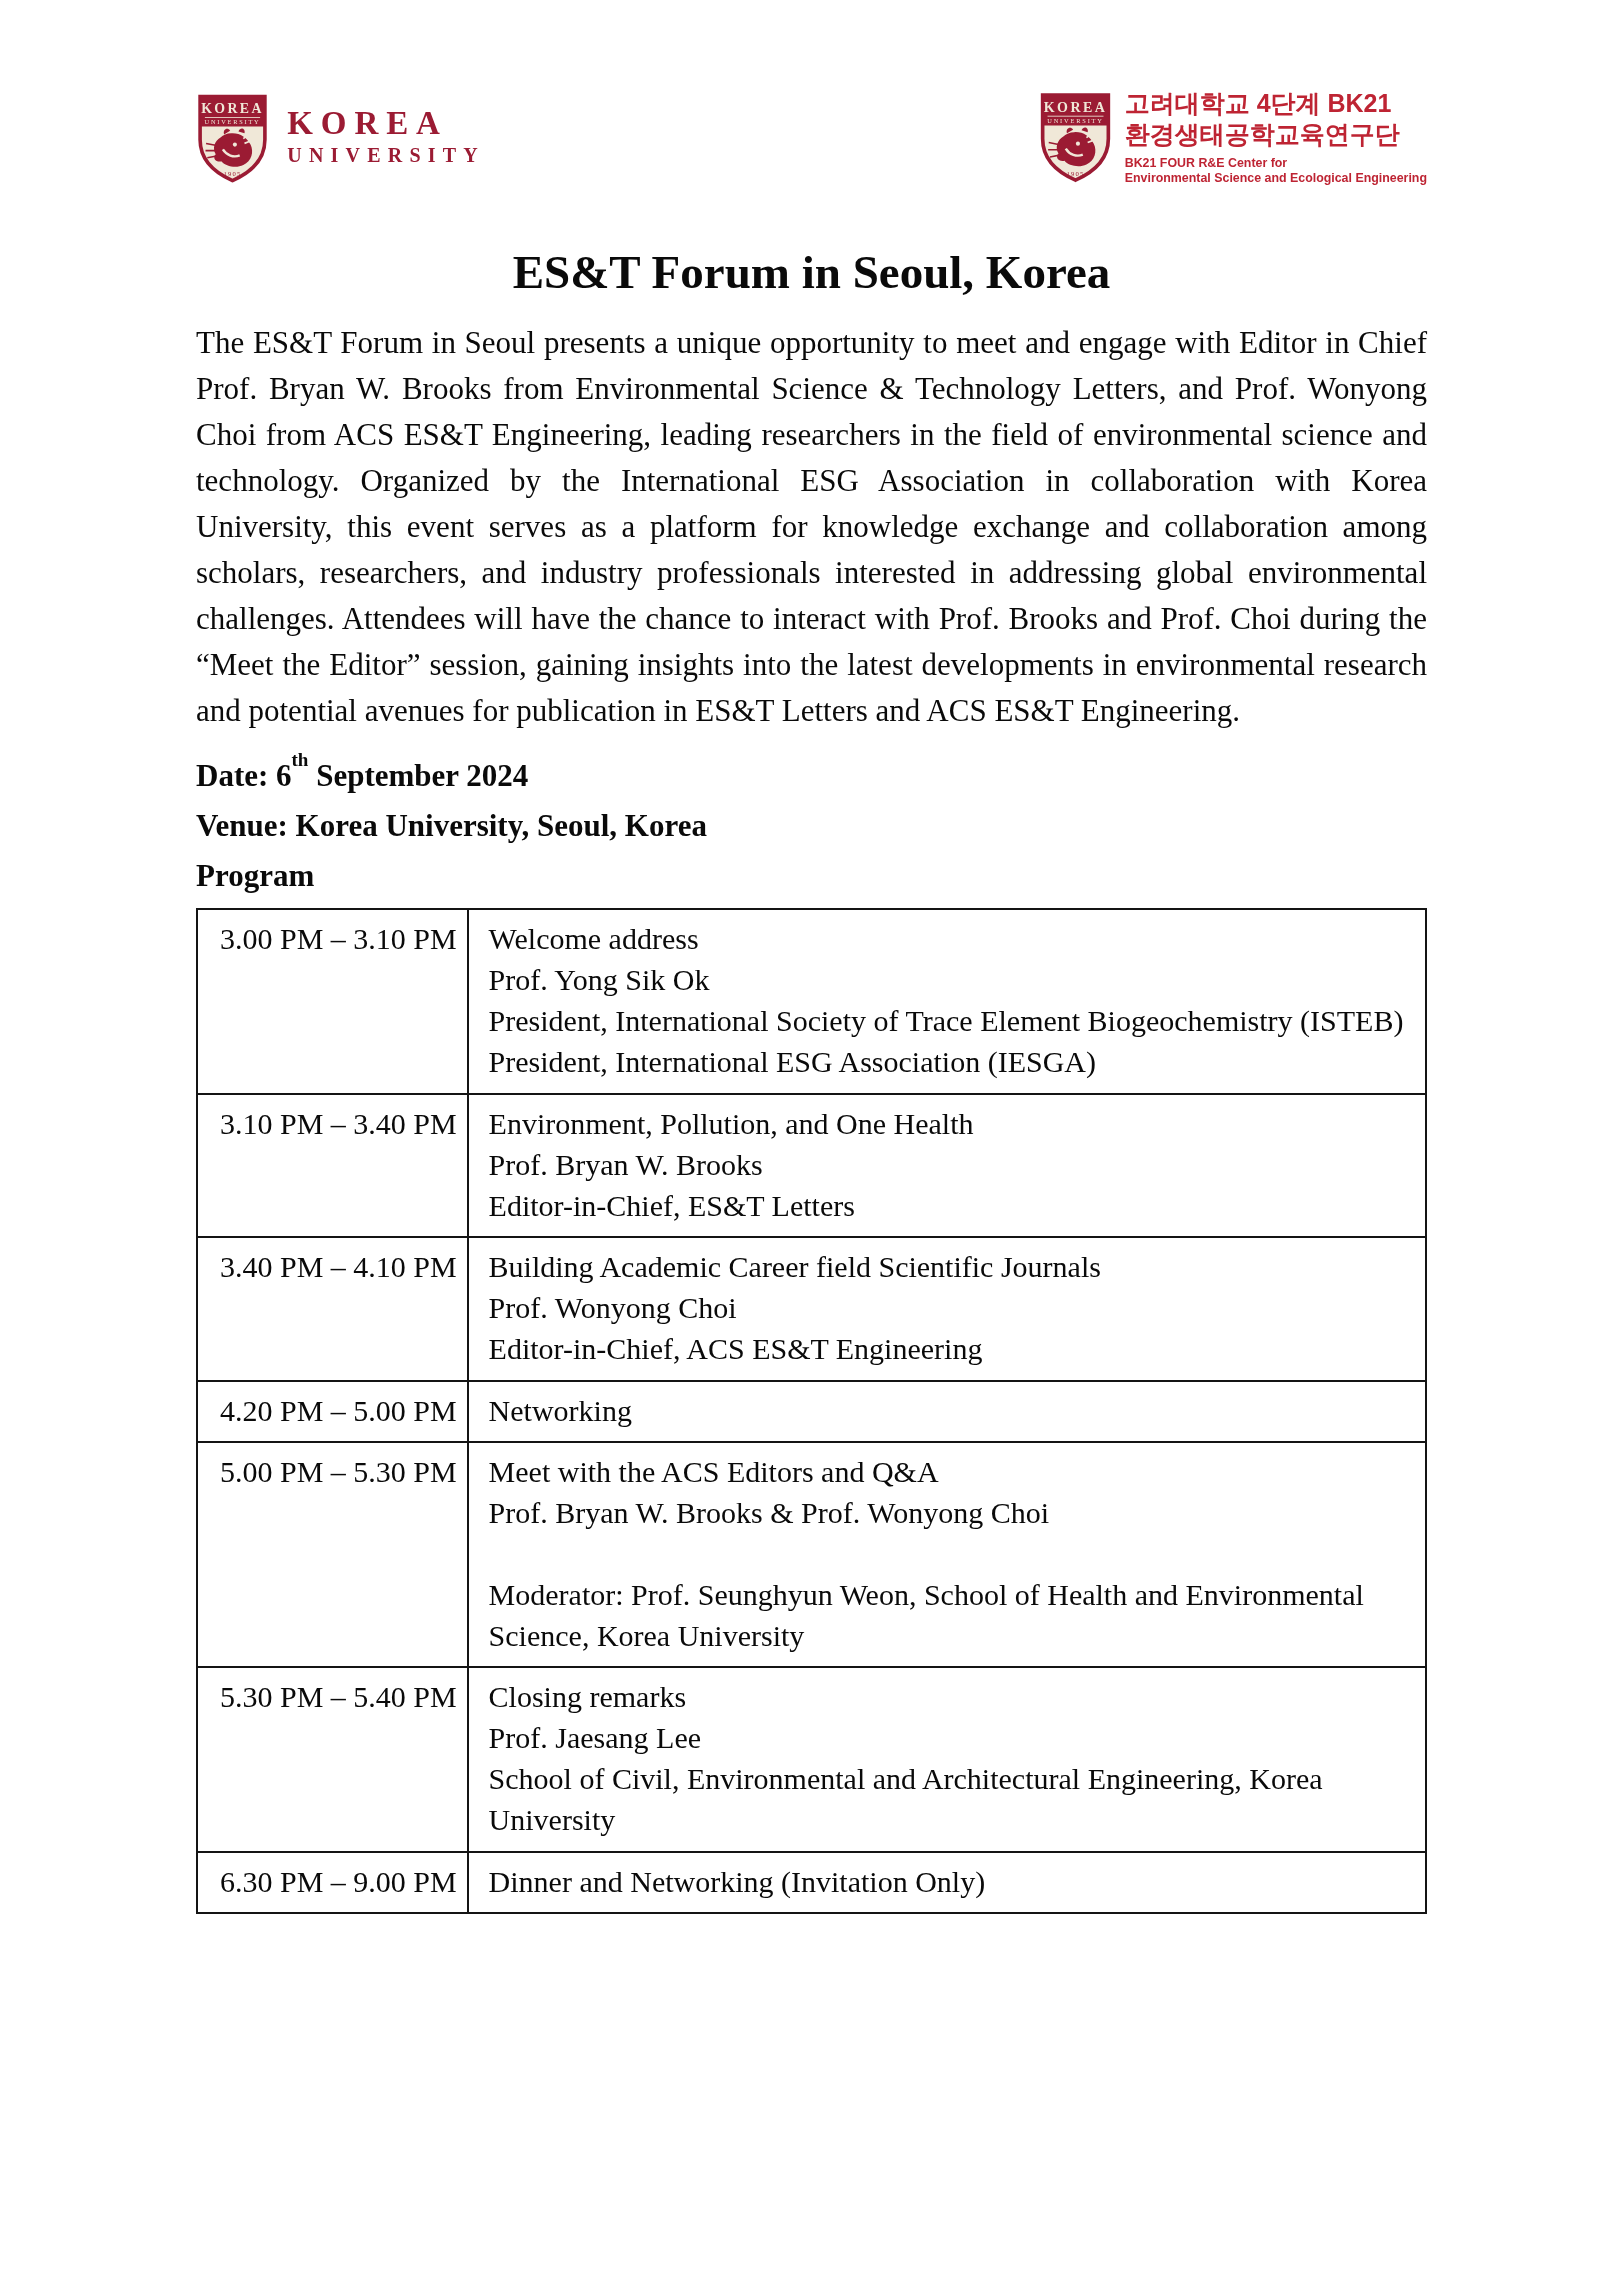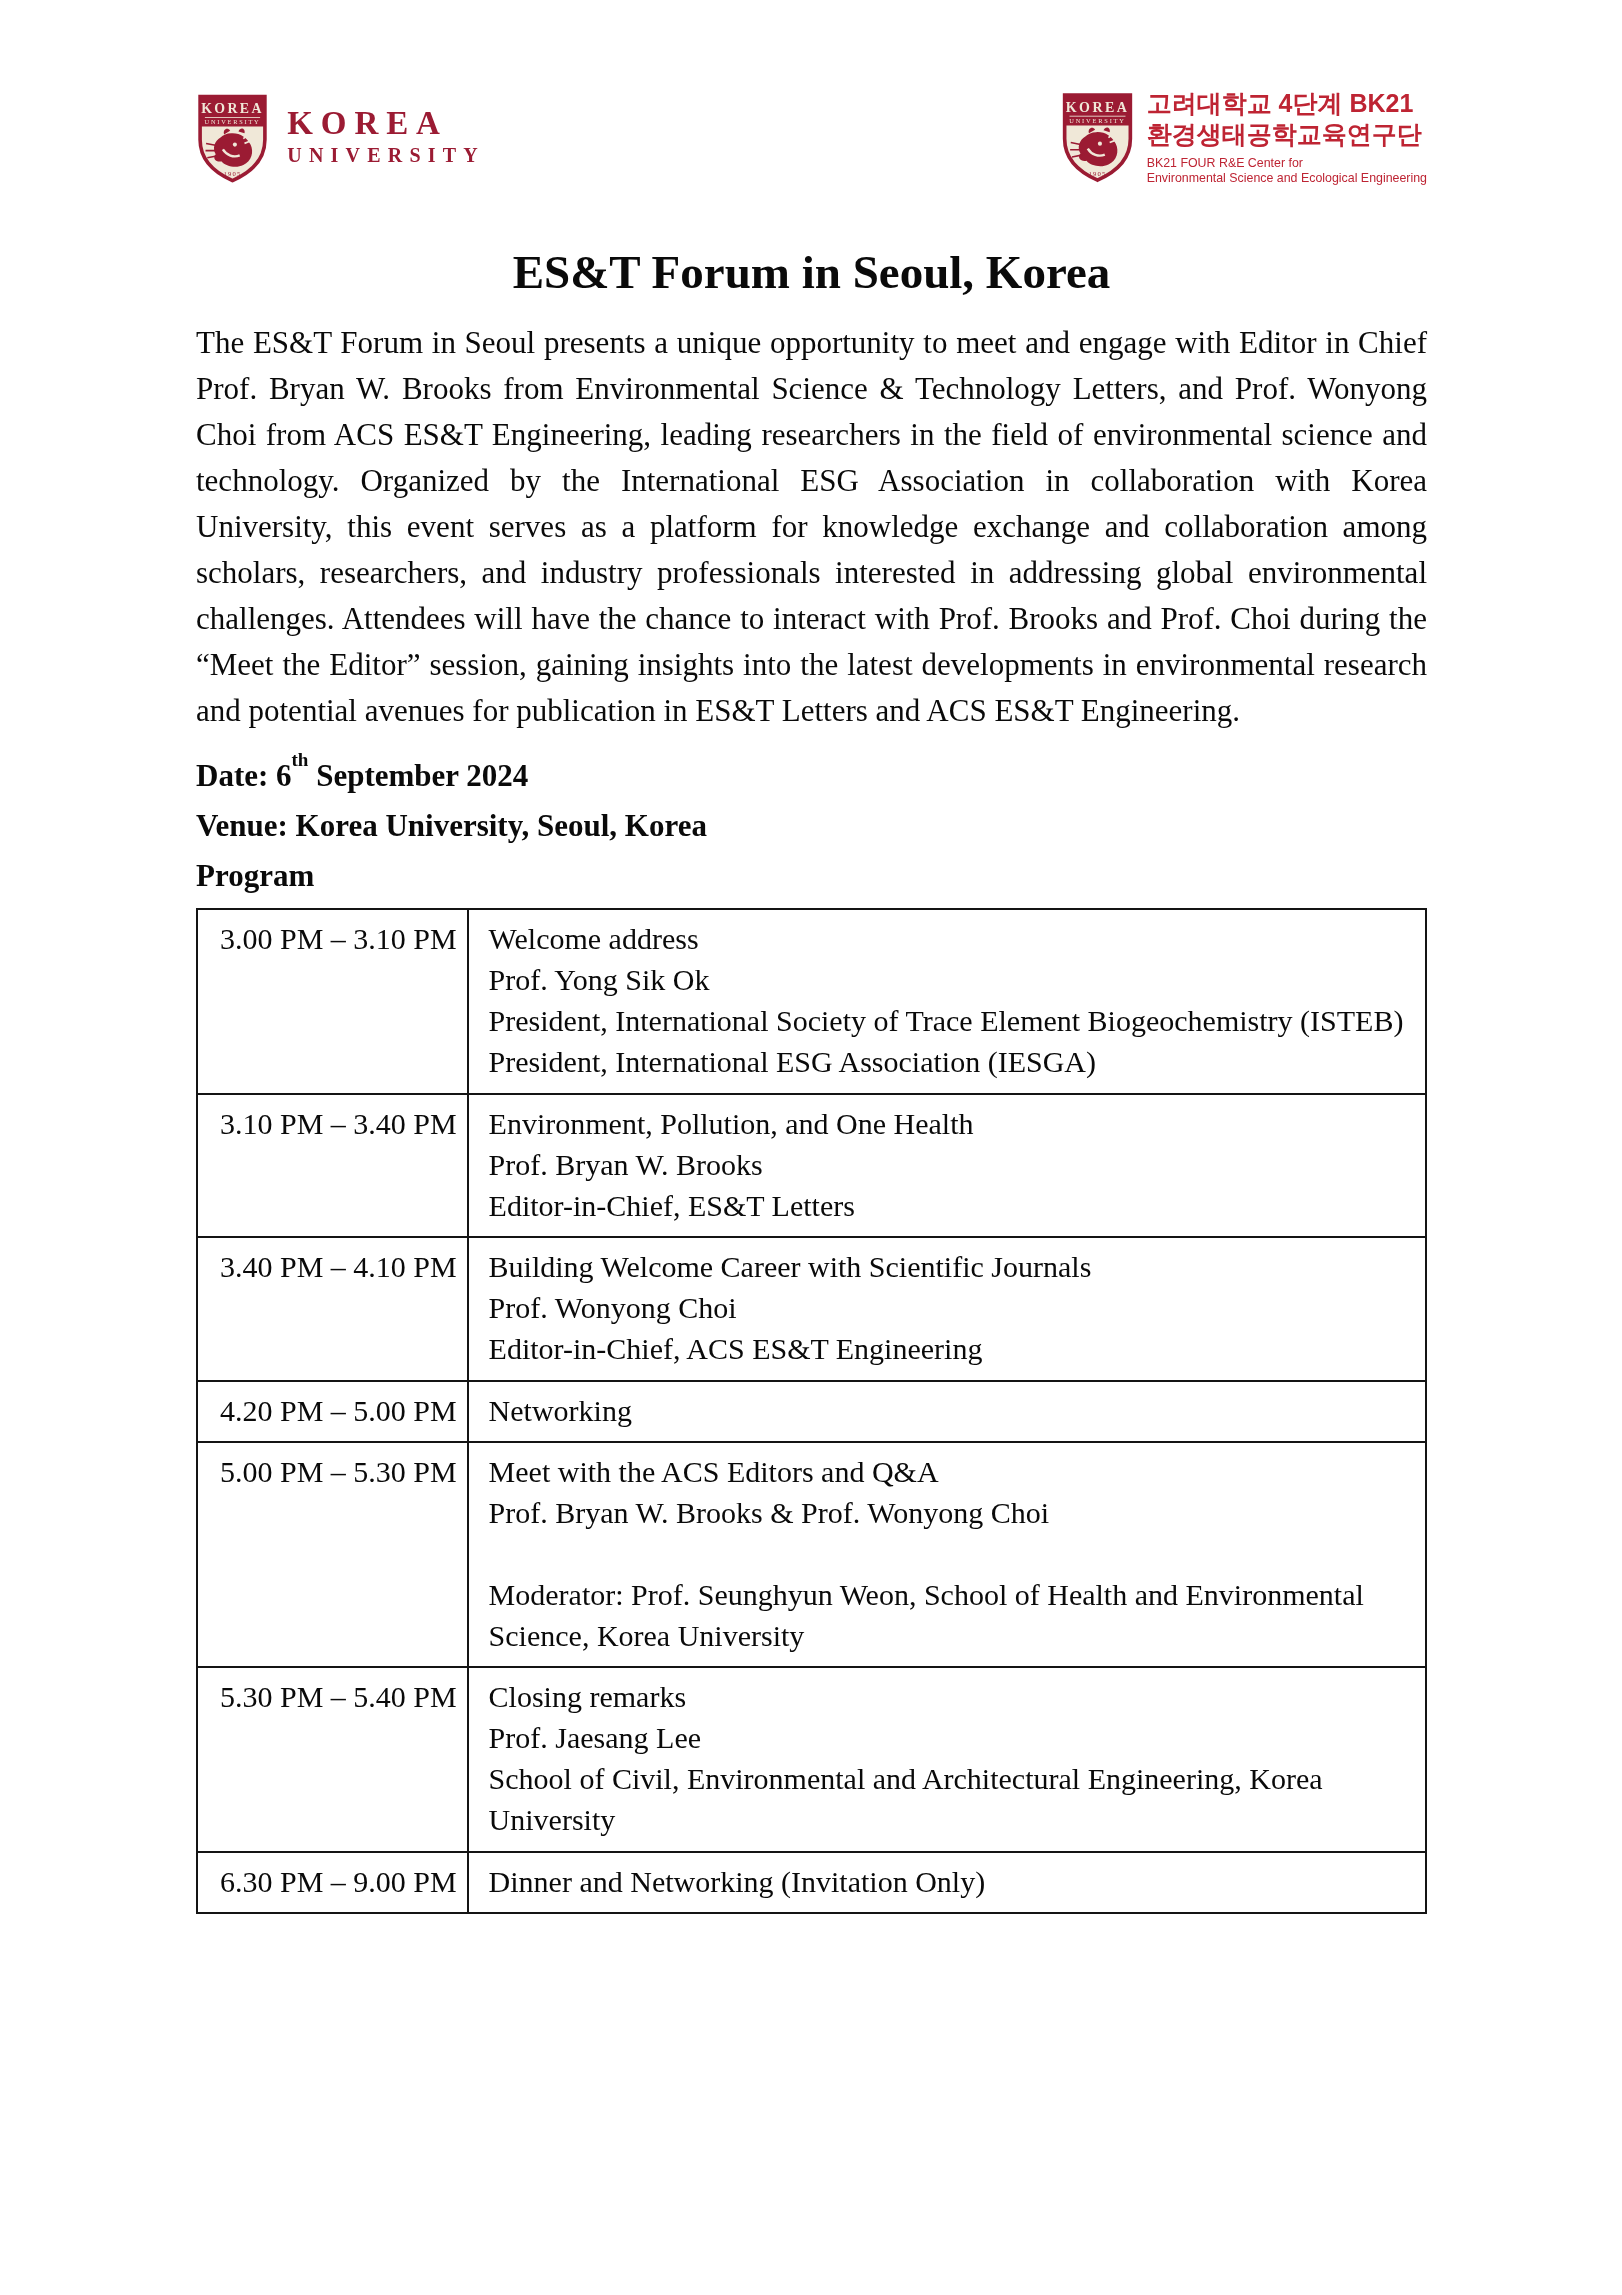--- a/index.html
+++ b/index.html
@@ -22,21 +22,21 @@
 
   .logo-ku { display:flex; align-items:center; gap:18.3px; }
   .ku-wordmark { color:#9B1B33; font-weight:bold; }
   .ku-word1 { font-size:33px; letter-spacing:7.9px; line-height:37px; }
   .ku-word2 { font-size:20px; letter-spacing:7.2px; line-height:27.5px; }
 
   .logo-bk21 { display:flex; align-items:center; gap:13px; }
   .bk21-text { font-family:"Liberation Sans", sans-serif; color:#BE2433; }
   .bk21-kr { font-size:25px; font-weight:bold; line-height:31px; }
   .bk21-en-block { margin-top:5.9px; }
-  .bk21-en { font-size:12.4px; font-weight:normal; line-height:15.7px; }
+  .bk21-en { font-size:12.4px; font-weight:bold; line-height:15.7px; }
 
   
   h1.doc-title {
     font-size:47px; font-weight:bold; text-align:center;
     margin:46px 0 0 0; line-height:56px;
   }
   .intro {
     margin:19.6px 0 0 0;
     font-size:31px; line-height:46px;
     text-align:justify;
@@ -144,21 +144,21 @@
           <td class="time-cell">3.10 PM – 3.40 PM</td>
           <td class="desc-cell">
             <div class="cell-line">Environment, Pollution, and One Health</div>
             <div class="cell-line">Prof. Bryan W. Brooks</div>
             <div class="cell-line">Editor-in-Chief, ES&amp;T Letters</div>
           </td>
         </tr>
         <tr>
           <td class="time-cell">3.40 PM – 4.10 PM</td>
           <td class="desc-cell">
-            <div class="cell-line">Building Welcome Career with Scientific Journals</div>
+            <div class="cell-line">Building Academic Career field Scientific Journals</div>
             <div class="cell-line">Prof. Wonyong Choi</div>
             <div class="cell-line">Editor-in-Chief, ACS ES&amp;T Engineering</div>
           </td>
         </tr>
         <tr>
           <td class="time-cell">4.20 PM – 5.00 PM</td>
           <td class="desc-cell">
             <div class="cell-line">Networking</div>
           </td>
         </tr>

